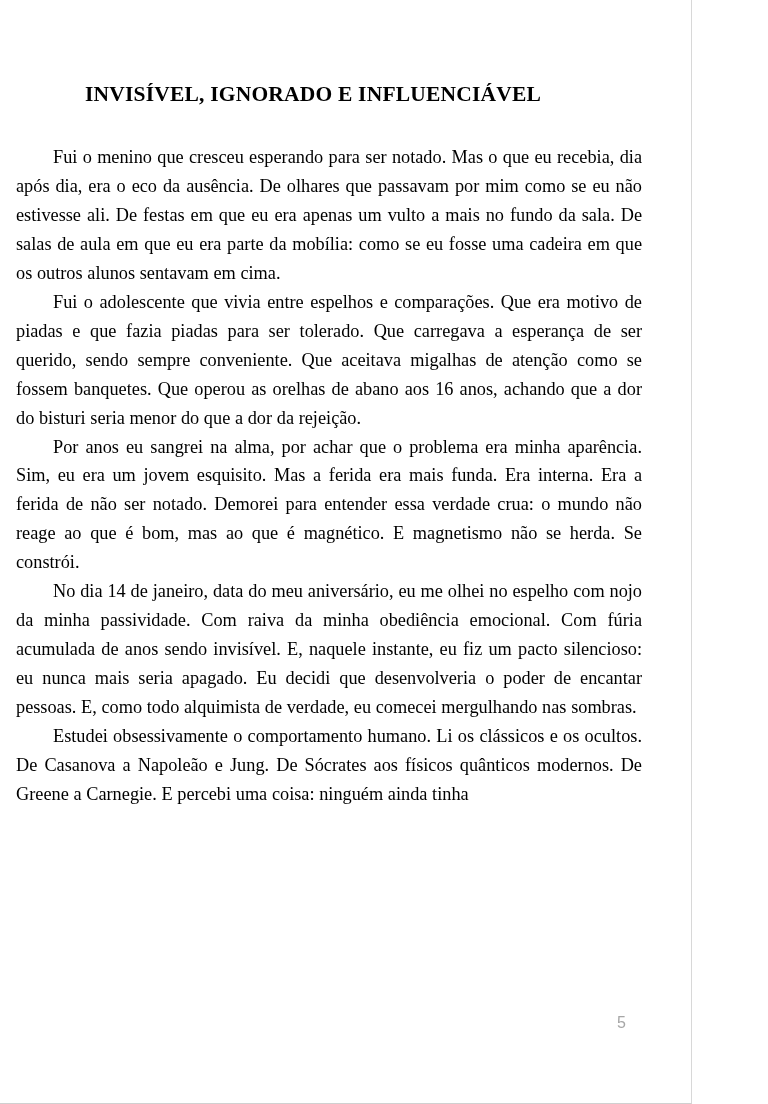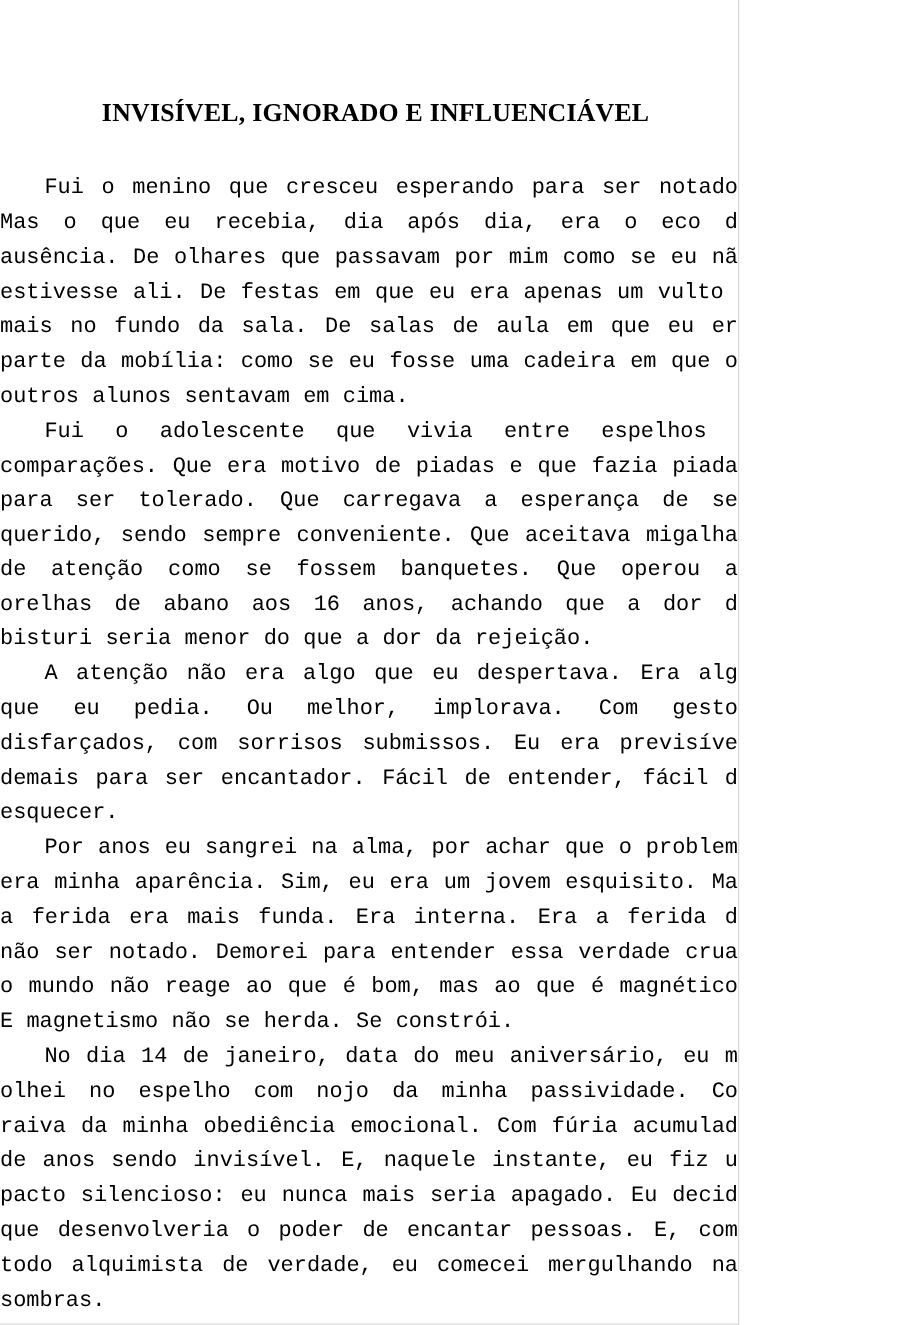--- a/index.html
+++ b/index.html
@@ -7,21 +7,21 @@
     margin: 0;
     padding: 0;
     background: #ffffff;
   }
   body {
     font-family: "Liberation Serif", "DejaVu Serif", serif;
     color: #000000;
   }
   .page {
     position: relative;
-    width: 616px;
+    width: 692px;
     height: 1104px;
     box-sizing: border-box;
     background: #ffffff;
     border-right: 1px solid #d8d8d8;
     border-bottom: 1px solid #d0d0d0;
     overflow: hidden;
   }
   .chapter-title {
     margin: 0;
     padding: 0;
@@ -31,24 +31,23 @@
     letter-spacing: 0.2px;
     line-height: 1.2;
     position: absolute;
     left: 0;
     top: 82px;
     width: 626px;
     white-space: nowrap;
   }
   .body-text {
     position: absolute;
-    left: 0;
+    left: 16px;
     top: 143px;
     width: 626px;
-    font-family: Liberation Mono, monospace;
   }
   .body-text p {
     margin: 0;
     padding: 0;
     font-size: 18.3px;
     line-height: 28.95px;
     text-align: justify;
     text-indent: 37px;
     hyphens: none;
     -webkit-hyphens: none;
@@ -68,20 +67,20 @@
 </head>
 <body>
 
 <div class="page">
 
   <h1 class="chapter-title">INVISÍVEL, IGNORADO E INFLUENCIÁVEL</h1>
 
   <div class="body-text">
     <p>Fui o menino que cresceu esperando para ser notado. Mas o que eu recebia, dia após dia, era o eco da ausência. De olhares que passavam por mim como se eu não estivesse ali. De festas em que eu era apenas um vulto a mais no fundo da sala. De salas de aula em que eu era parte da mobília: como se eu fosse uma cadeira em que os outros alunos sentavam em cima.</p>
     <p>Fui o adolescente que vivia entre espelhos e comparações. Que era motivo de piadas e que fazia piadas para ser tolerado. Que carregava a esperança de ser querido, sendo sempre conveniente. Que aceitava migalhas de atenção como se fossem banquetes. Que operou as orelhas de abano aos 16 anos, achando que a dor do bisturi seria menor do que a dor da rejeição.</p>
-    <p>A atenção não era algo que eu despertava. Era algo que eu pedia. Ou melhor, implorava. Com gestos disfarçados, com sorrisos submissos. Eu era previsível demais para ser encantador. Fácil de entender, fácil de esquecer.</p>
     <p>Por anos eu sangrei na alma, por achar que o problema era minha aparência. Sim, eu era um jovem esquisito. Mas a ferida era mais funda. Era interna. Era a ferida de não ser notado. Demorei para entender essa verdade crua: o mundo não reage ao que é bom, mas ao que é magnético. E magnetismo não se herda. Se constrói.</p>
     <p>No dia 14 de janeiro, data do meu aniversário, eu me olhei no espelho com nojo da minha passividade. Com raiva da minha obediência emocional. Com fúria acumulada de anos sendo invisível. E, naquele instante, eu fiz um pacto silencioso: eu nunca mais seria apagado. Eu decidi que desenvolveria o poder de encantar pessoas. E, como todo alquimista de verdade, eu comecei mergulhando nas sombras.</p>
+    <p>Estudei obsessivamente o comportamento humano. Li os clássicos e os ocultos. De Casanova a Napoleão e Jung. De Sócrates aos físicos quânticos modernos. De Greene a Carnegie. E percebi uma coisa: ninguém ainda tinha</p>
   </div>
 
   <div class="page-number">5</div>
 
 </div>
 
 </body></html>

